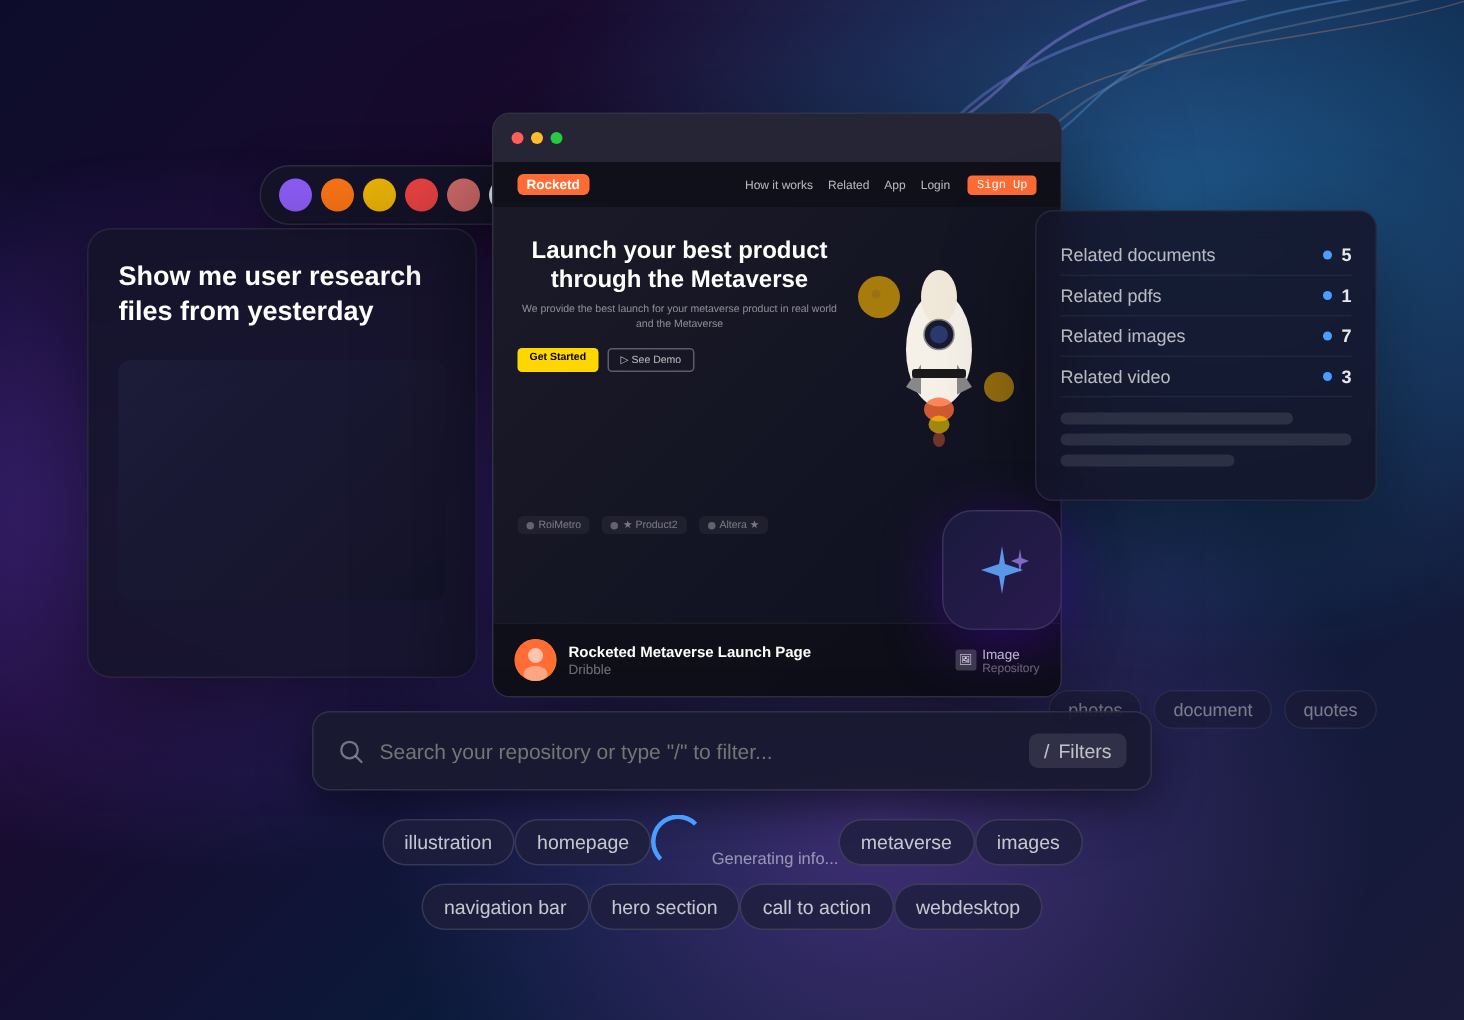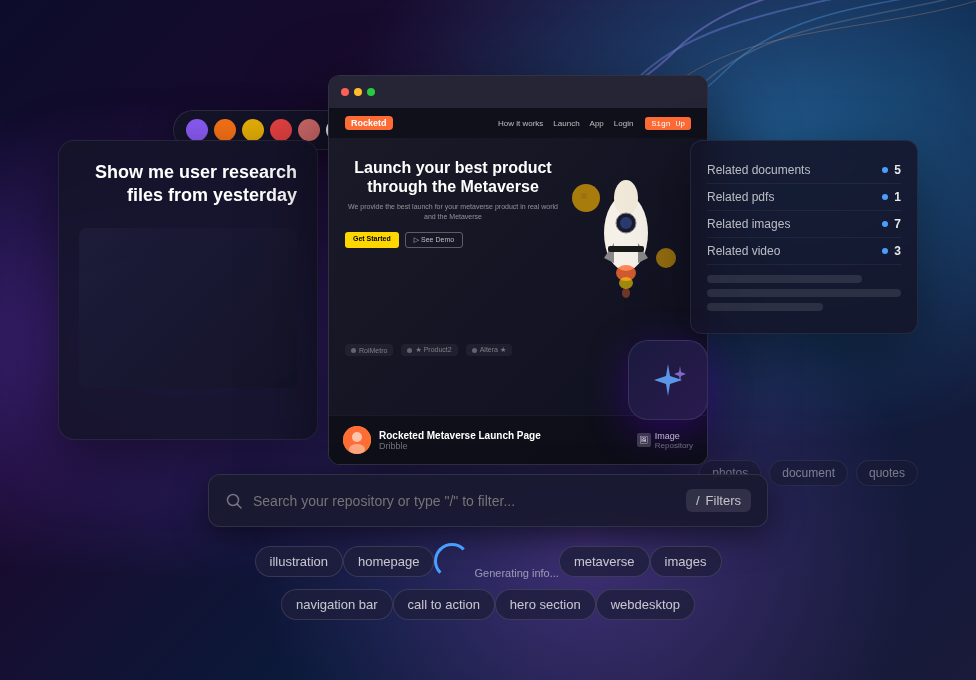--- a/index.html
+++ b/index.html
@@ -58,30 +58,29 @@
       position: relative;
       width: 900px;
       height: 560px;
       margin: 0 auto;
     }
 
     
     .left-card {
       position: absolute;
       left: 20px;
-      top: 80px;
+      top: 92px;
       width: 260px;
       height: 300px;
       background: rgba(20, 20, 40, 0.85);
       border-radius: 16px;
       padding: 20px;
       border: 1px solid rgba(255,255,255,0.08);
       backdrop-filter: blur(10px);
       box-shadow: 0 20px 60px rgba(0,0,0,0.5);
-      text-align: right;
     }
 
     .left-card-title {
       color: #ffffff;
       font-size: 18px;
       font-weight: 600;
       line-height: 1.3;
       margin-bottom: 20px;
     }
 
@@ -602,21 +601,21 @@
           <div class="browser-dot" style="background:#28ca41;"></div>
         </div>
       </div>
       <div class="browser-content">
         <div class="website-mockup">
 
           <div class="website-nav">
             <div class="website-logo">Rocketd</div>
             <div class="website-nav-links">
               <span class="website-nav-link">How it works</span>
-              <span class="website-nav-link">Launch</span>
+              <span class="website-nav-link">Related</span>
               <span class="website-nav-link">App</span>
               <span class="website-nav-link">Login</span>
             </div>
             <div class="website-nav-btn">Sign Up</div>
           </div>
 
           <div class="website-hero">
             <div class="website-hero-text">
               <div class="website-hero-title">Launch your best product through the Metaverse</div>
               <div class="website-hero-sub">We provide the best launch for your metaverse product in real world and the Metaverse</div>
@@ -788,19 +787,19 @@
         <div class="spinner"></div>
         <span class="generating-text">Generating info...</span>
       </div>
 
       <div class="tag">metaverse</div>
       <div class="tag">images</div>
     </div>
 
     <div class="tags-row" style="margin-top:10px;">
       <div class="tag">navigation bar</div>
+      <div class="tag">hero section</div>
       <div class="tag">call to action</div>
-      <div class="tag">hero section</div>
       <div class="tag">webdesktop</div>
     </div>
   </div>
 
 </div>
 
 </body></html>

